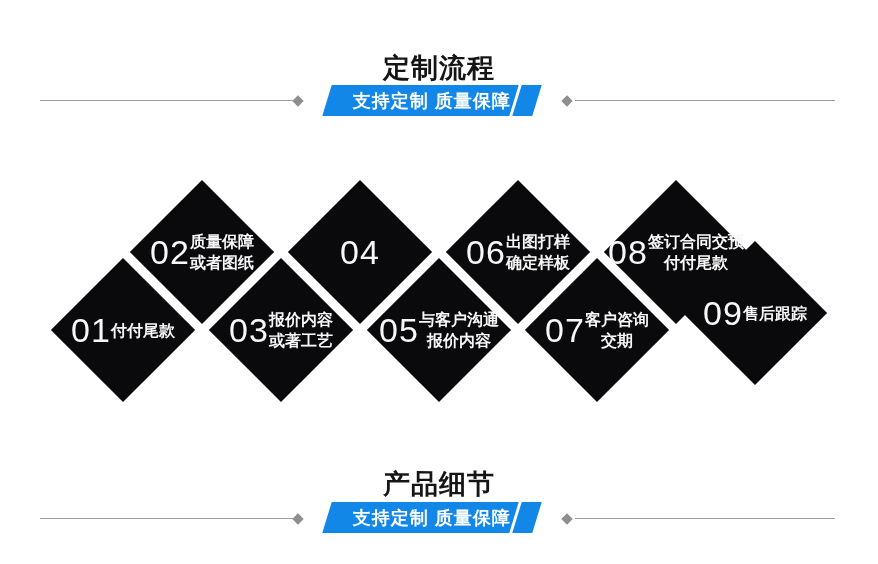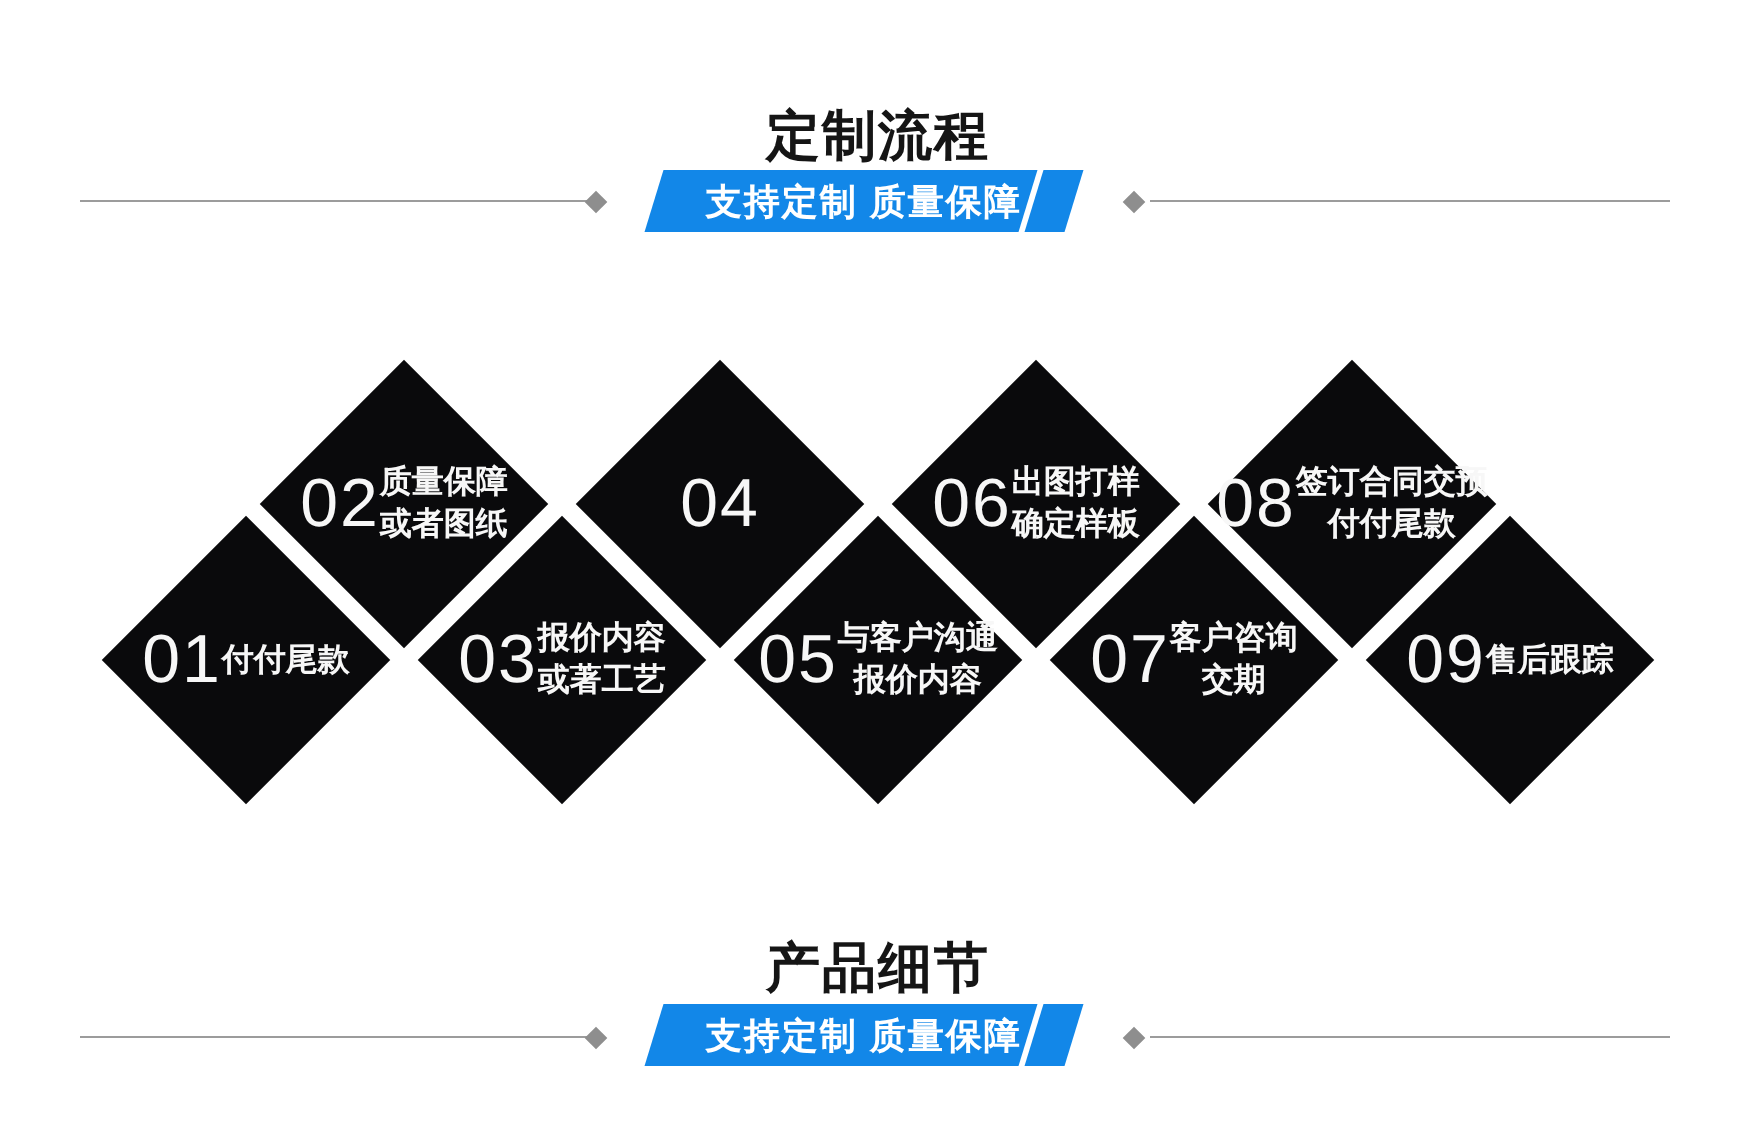--- a/index.html
+++ b/index.html
@@ -54,21 +54,21 @@
   .step-label{font-size:16px;font-weight:600;line-height:1.3;white-space:pre-line;margin-top:2px;}
   
   .s1{left:48px;top:255px;}
   .s2{left:127px;top:177px;}
   .s3{left:206px;top:255px;}
   .s4{left:285px;top:177px;}
   .s5{left:364px;top:255px;}
   .s6{left:443px;top:177px;}
   .s7{left:522px;top:255px;}
   .s8{left:601px;top:177px;}
-  .s9{left:680px;top:255px;}
+  .s9{left:680px;top:238px;}
 </style>
 </head>
 <body>
 
 <div class="page">
 
   <div class="section-title title-top">定制流程</div>
   <div class="rule rule-tl"></div>
   <div class="end-diamond ed-tl"></div>
   <div class="banner banner-top">

